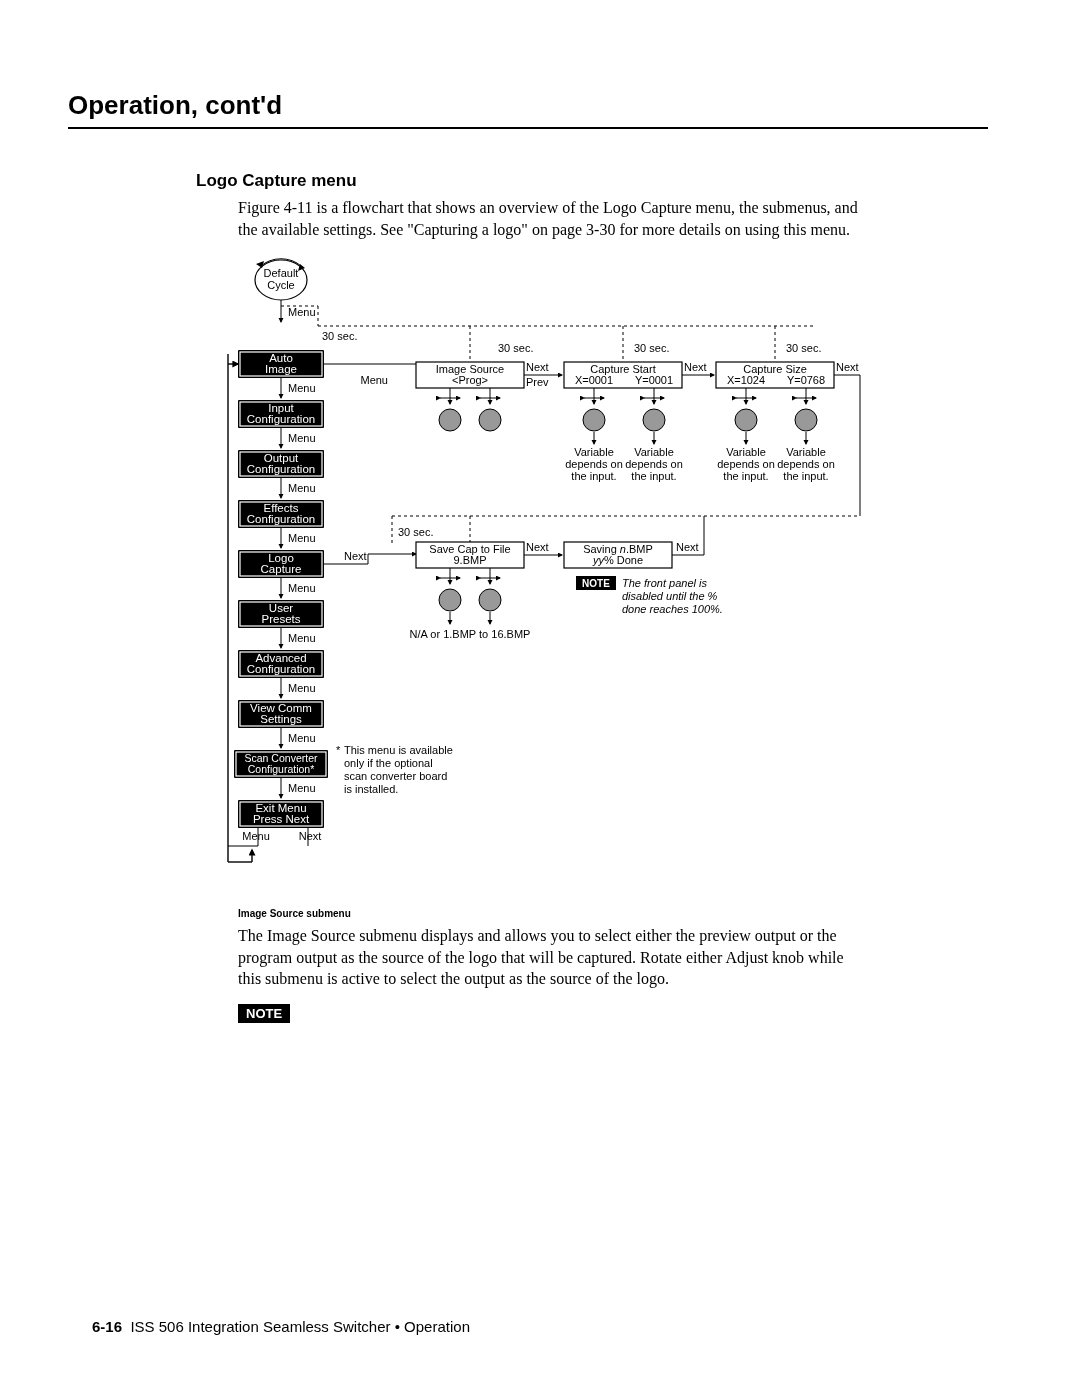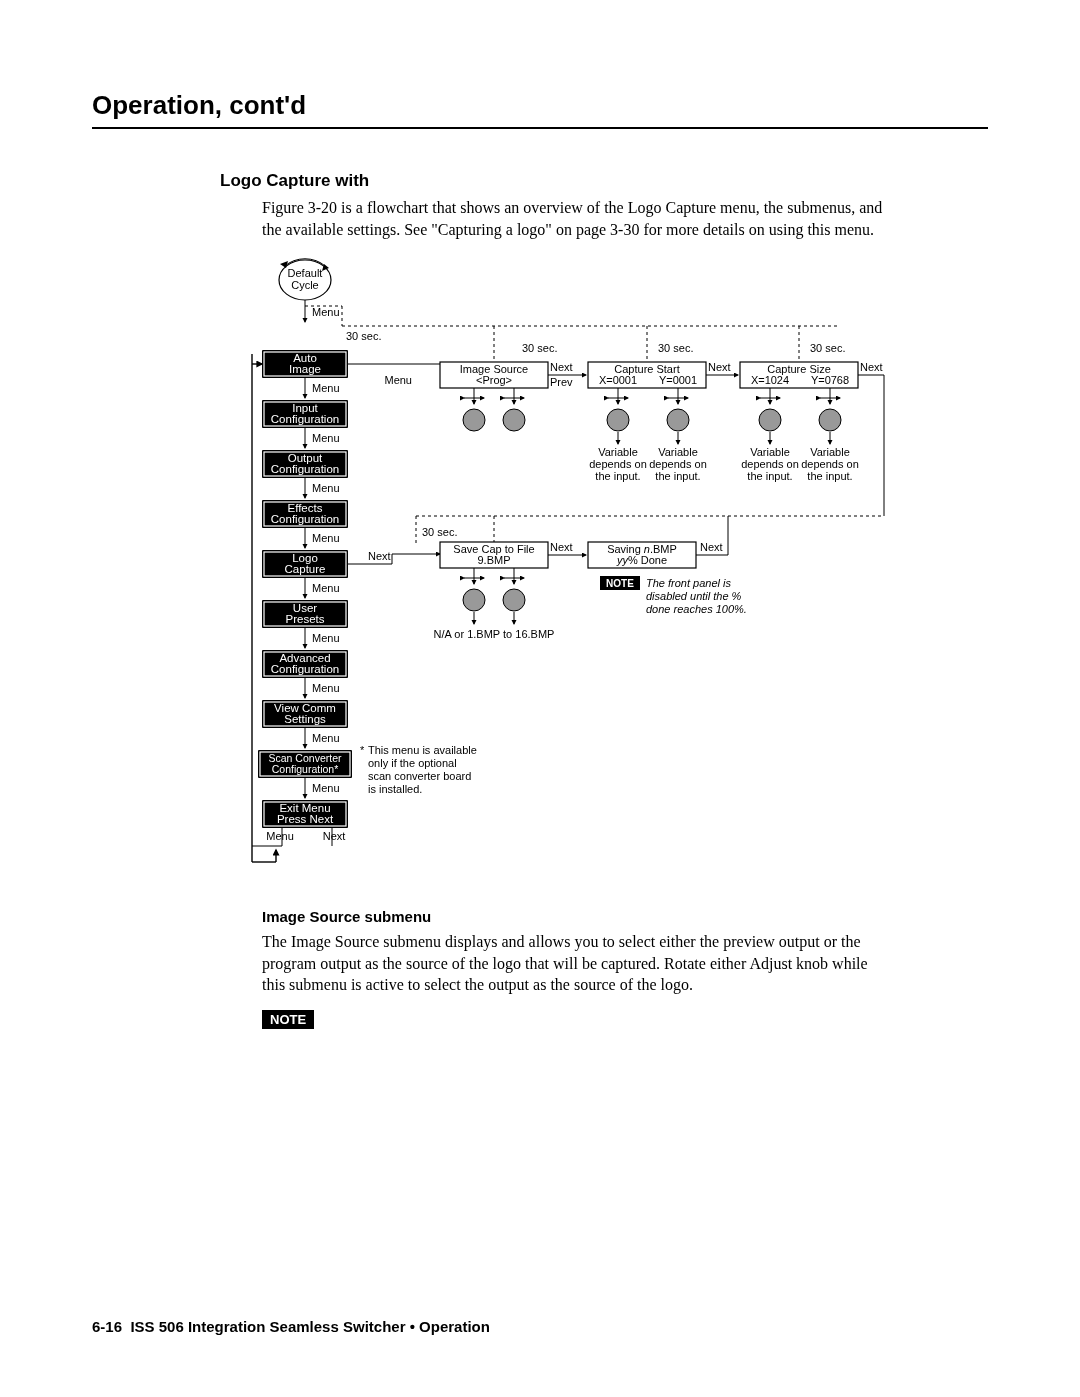--- a/index.html
+++ b/index.html
@@ -4,21 +4,21 @@
 <style>
   body {
     margin: 0;
     padding: 0;
     font-family: Georgia, 'Times New Roman', serif;
     background: #fff;
     color: #000;
     width: 1080px;
   }
   .page {
-    padding: 90px 92px 40px 92px;
+    padding: 90px 92px 40px 68px;
     box-sizing: border-box;
     min-height: 1397px;
     position: relative;
   }
   .header-title {
     font-family: 'Arial Black', Arial, sans-serif;
     font-weight: 900;
     font-size: 26px;
     margin-bottom: 6px;
   }
@@ -50,21 +50,21 @@
   .figure-caption {
     font-family: Arial, sans-serif;
     font-weight: 700;
     font-style: italic;
     font-size: 16px;
     margin: 18px 0 26px 170px;
   }
   .sub-h {
     font-family: Arial, sans-serif;
     font-weight: 700;
-    font-size: 15px;
+    font-size: 10px;
     margin: 0 0 6px 170px;
   }
   .note-row {
     margin: 14px 0 0 170px;
     display: flex;
     align-items: flex-start;
     gap: 10px;
     max-width: 640px;
   }
   .note-badge {
@@ -84,41 +84,41 @@
     position: absolute;
     left: 92px;
     bottom: 62px;
     font-family: Arial, sans-serif;
     font-size: 15px;
   }
   .footer .pg {
     font-weight: 700;
   }
   .footer .ft {
-    font-weight: 700;
+    font-weight: 400;
   }
 
   
   .menubox-label { font-family: Arial, sans-serif; font-size: 11.5px; fill: #fff; text-anchor: middle; }
   .menubox-label-sm { font-family: Arial, sans-serif; font-size: 10.5px; fill: #fff; text-anchor: middle; }
   .sidelabel { font-family: Arial, sans-serif; font-size: 11px; fill: #000; }
   .sidelabel-mid { font-family: Arial, sans-serif; font-size: 11px; fill: #000; text-anchor: middle; }
   .sublabel { font-family: Arial, sans-serif; font-size: 11px; fill: #000; text-anchor: middle; }
   .capnote { font-family: Arial, sans-serif; font-size: 11px; font-style: italic; fill: #000; }
   .sidenote { font-family: Arial, sans-serif; font-size: 11px; fill: #000; }
 </style>
 </head>
 <body>
 
 <div class="page">
   <div class="header-title">Operation, cont'd</div>
   <hr class="header-rule">
 
-  <div class="sec-h1">Logo Capture with</div>
-  <p class="body-p">Figure 3-20 is a flowchart that shows an overview of the Logo Capture menu, the submenus, and the available settings.  See "Capturing a logo" on page 3-30 for more details on using this menu.</p>
+  <div class="sec-h1">Logo Capture menu</div>
+  <p class="body-p">Figure 4-11 is a flowchart that shows an overview of the Logo Capture menu, the submenus, and the available settings.  See "Capturing a logo" on page 3-30 for more details on using this menu.</p>
 
   <div class="figure-wrap">
     <svg class="figure-svg" width="720" height="640" viewBox="0 0 720 640">
       <defs>
         <marker id="arrow" markerWidth="7" markerHeight="7" refX="5" refY="3" orient="auto">
           <path d="M0,0 L6,3 L0,6 Z" fill="#000"></path>
         </marker>
         <marker id="arrow-sm" markerWidth="6" markerHeight="6" refX="4" refY="2.5" orient="auto">
           <path d="M0,0 L5,2.5 L0,5 Z" fill="#000"></path>
         </marker>

